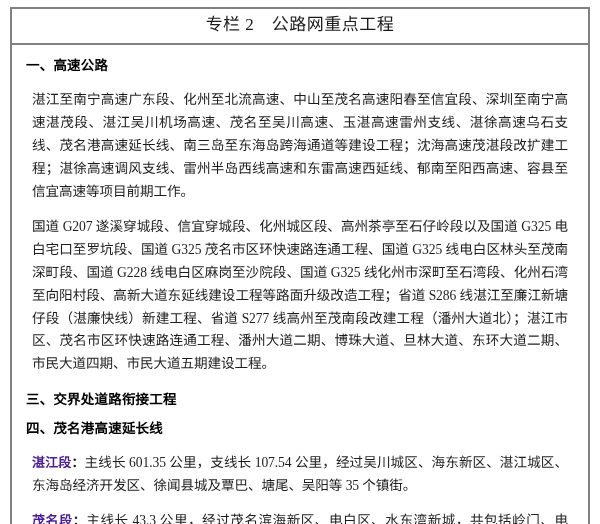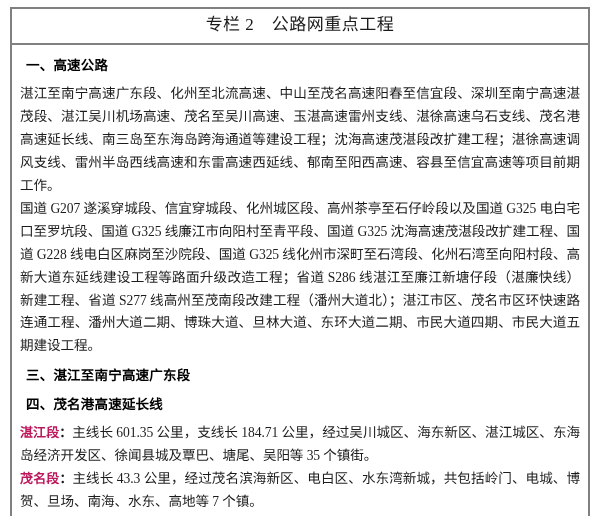--- a/index.html
+++ b/index.html
@@ -68,33 +68,33 @@
     margin: 6px;
     padding: 1px 0 0 0;
     white-space: nowrap;
   }
 
   .para {
     font-family: "Liberation Serif", "DejaVu Serif", serif;
     font-size: 13.6px;
     line-height: 1.69;
     color: #1c1c1c;
-    margin: 0;
+    margin: 12px;
     padding: 0;
     text-align: justify;
     text-justify: inter-character;
     letter-spacing: -0.1px;
   }
 
   .para-labeled .lbl {
     font-family: Liberation Serif, serif;
     font-weight: bold;
     font-size: 13px;
     letter-spacing: 0;
-    color: #be185d;
+    color: #4c1d95;
   }
   .para-labeled .lbl-sep {
     font-family: "DejaVu Sans", "Liberation Sans", sans-serif;
     font-weight: bold;
     font-size: 13px;
   }
   .para-labeled .val {
     font-family: "Liberation Serif", "DejaVu Serif", serif;
     font-size: 13.6px;
   }
@@ -110,32 +110,32 @@
     </div>
 
     <div class="body-area">
 
       <div class="section">
         <div class="section-heading">一、高速公路</div>
         <div class="para">湛江至南宁高速广东段、化州至北流高速、中山至茂名高速阳春至信宜段、深圳至南宁高速湛茂段、湛江吴川机场高速、茂名至吴川高速、玉湛高速雷州支线、湛徐高速乌石支线、茂名港高速延长线、南三岛至东海岛跨海通道等建设工程；沈海高速茂湛段改扩建工程；湛徐高速调风支线、雷州半岛西线高速和东雷高速西延线、郁南至阳西高速、容县至信宜高速等项目前期工作。</div>
       </div>
 
       <div class="section">
-        <div class="para">国道 G207 遂溪穿城段、信宜穿城段、化州城区段、高州茶亭至石仔岭段以及国道 G325 电白宅口至罗坑段、国道 G325 线廉江市向阳村至青平段、国道 G325 沈海高速茂湛段改扩建工程、国道 G228 线电白区麻岗至沙院段、国道 G325 线化州市深町至石湾段、化州石湾至向阳村段、高新大道东延线建设工程等路面升级改造工程；省道 S286 线湛江至廉江新塘仔段（湛廉快线）新建工程、省道 S277 线高州至茂南段改建工程（潘州大道北）；湛江市区、茂名市区环快速路连通工程、潘州大道二期、博珠大道、旦林大道、东环大道二期、市民大道四期、市民大道五期建设工程。</div>
+        <div class="para">国道 G207 遂溪穿城段、信宜穿城段、化州城区段、高州茶亭至石仔岭段以及国道 G325 电白宅口至罗坑段、国道 G325 茂名市区环快速路连通工程、国道 G325 线电白区林头至茂南深町段、国道 G228 线电白区麻岗至沙院段、国道 G325 线化州市深町至石湾段、化州石湾至向阳村段、高新大道东延线建设工程等路面升级改造工程；省道 S286 线湛江至廉江新塘仔段（湛廉快线）新建工程、省道 S277 线高州至茂南段改建工程（潘州大道北）；湛江市区、茂名市区环快速路连通工程、潘州大道二期、博珠大道、旦林大道、东环大道二期、市民大道四期、市民大道五期建设工程。</div>
       </div>
 
       <div class="section">
-        <div class="section-heading">三、湛江至南宁高速广东段</div>
+        <div class="section-heading">三、交界处道路衔接工程</div>
       </div>
 
       <div class="section">
         <div class="section-heading">四、茂名港高速延长线</div>
 
         <div class="para para-labeled">
-          <span class="lbl">湛江段</span><span class="lbl-sep">：</span><span class="val">主线长 601.35 公里，支线长 184.71 公里，经过吴川城区、海东新区、湛江城区、东海岛经济开发区、徐闻县城及覃巴、塘尾、吴阳等 35 个镇街。</span>
+          <span class="lbl">湛江段</span><span class="lbl-sep">：</span><span class="val">主线长 601.35 公里，支线长 107.54 公里，经过吴川城区、海东新区、湛江城区、东海岛经济开发区、徐闻县城及覃巴、塘尾、吴阳等 35 个镇街。</span>
         </div>
 
         <div class="para para-labeled">
           <span class="lbl">茂名段</span><span class="lbl-sep">：</span><span class="val">主线长 43.3 公里，经过茂名滨海新区、电白区、水东湾新城，共包括岭门、电城、博贺、旦场、南海、水东、高地等 7 个镇。</span>
         </div>
 
       </div>
 
     </div>
   </div>

